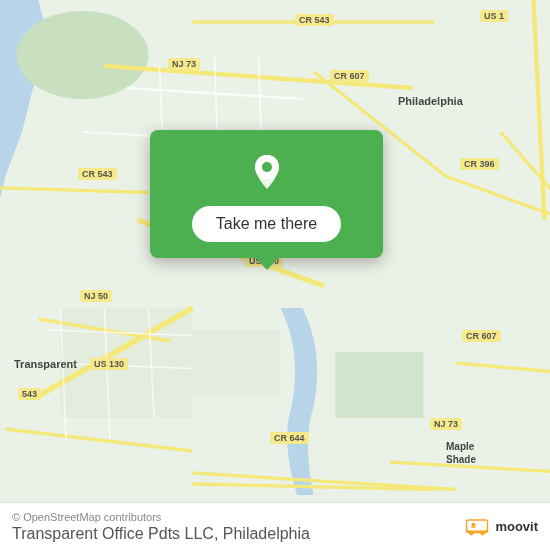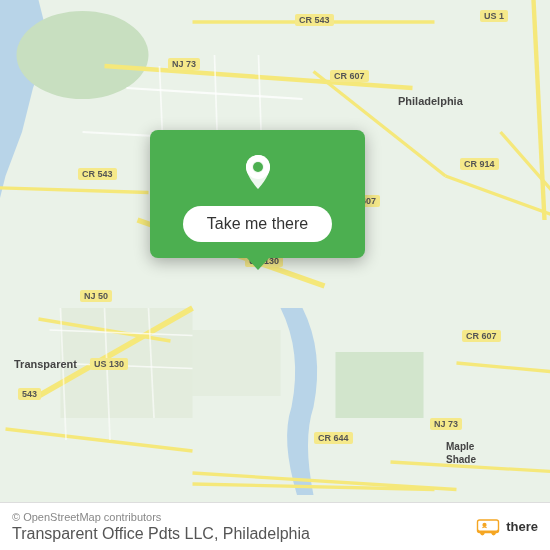--- a/index.html
+++ b/index.html
@@ -56,21 +56,21 @@
     .copyright {
       font-size: 11px;
       color: #888;
     }
 
     
     .popup-card {
       position: absolute;
       top: 130px;
       left: 150px;
-      width: 215px;
+      width: 233px;
       background: #4CAF50;
       border-radius: 8px;
       padding: 20px 16px 16px;
       z-index: 20;
       display: flex;
       flex-direction: column;
       align-items: center;
       box-shadow: 0 4px 16px rgba(0,0,0,0.3);
     }
 
@@ -197,29 +197,29 @@
     <line x1="120" y1="280" x2="125" y2="400" stroke="#ffffff" stroke-width="1.5" opacity="0.6"></line>
     <line x1="160" y1="280" x2="165" y2="380" stroke="#ffffff" stroke-width="1.5" opacity="0.6"></line>
 
   </svg>
 
   <div class="map-label-road" style="top:14px;left:295px;">CR 543</div>
   <div class="map-label-road" style="top:10px;left:480px;">US 1</div>
   <div class="map-label-road" style="top:58px;left:168px;">NJ 73</div>
   <div class="map-label-road" style="top:70px;left:330px;">CR 607</div>
   <div class="map-label-road" style="top:168px;left:78px;">CR 543</div>
-  <div class="map-label-road" style="top:158px;left:460px;">CR 914</div>
+  <div class="map-label-road" style="top:158px;left:460px;">CR 396</div>
   <div class="map-label-road" style="top:195px;left:348px;">R 607</div>
   <div class="map-label-road" style="top:290px;left:80px;">NJ 50</div>
   <div class="map-label-road" style="top:255px;left:245px;">US 130</div>
   <div class="map-label-road" style="top:330px;left:462px;">CR 607</div>
   <div class="map-label-road" style="top:358px;left:90px;">US 130</div>
   <div class="map-label-road" style="top:388px;left:18px;">543</div>
   <div class="map-label-road" style="top:418px;left:430px;">NJ 73</div>
-  <div class="map-label-road" style="top:432px;left:270px;margin-left:44px;">CR 644</div>
+  <div class="map-label-road" style="top:432px;left:270px;">CR 644</div>
 
   <div class="map-label-city" style="top:95px;left:398px;">Philadelphia</div>
   <div class="map-label-city" style="top:358px;left:14px;">Transparent</div>
   <div class="map-label-city" style="top:440px;left:446px;font-size:10px;line-height:1.3;">Maple<br>Shade</div>
 
   <div class="popup-card">
 
     <svg class="location-pin-icon" viewBox="0 0 44 44">
       <circle cx="22" cy="17" r="12" fill="white"></circle>
       <circle cx="22" cy="17" r="6" fill="#4CAF50"></circle>
@@ -240,17 +240,17 @@
       <svg class="moovit-icon" viewBox="0 0 40 30">
 
         <rect x="4" y="4" width="32" height="20" rx="4" fill="#f5a623"></rect>
         <rect x="6" y="6" width="28" height="14" rx="2" fill="white"></rect>
         <circle cx="12" cy="24" r="3" fill="#f5a623"></circle>
         <circle cx="28" cy="24" r="3" fill="#f5a623"></circle>
 
         <circle cx="15" cy="12" r="3" fill="#f5a623"></circle>
         <path d="M12 16 Q15 14 18 16" stroke="#f5a623" stroke-width="1.5" fill="none"></path>
       </svg>
-      <span class="moovit-text">there</span>
+      <span class="moovit-text">moovit</span>
     </div>
   </div>
 
 </div>
 
 </body></html>

